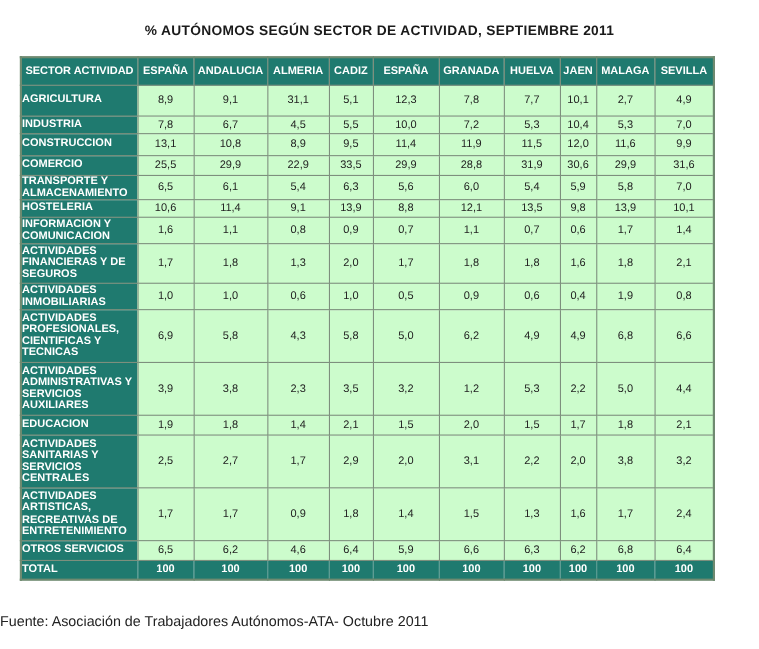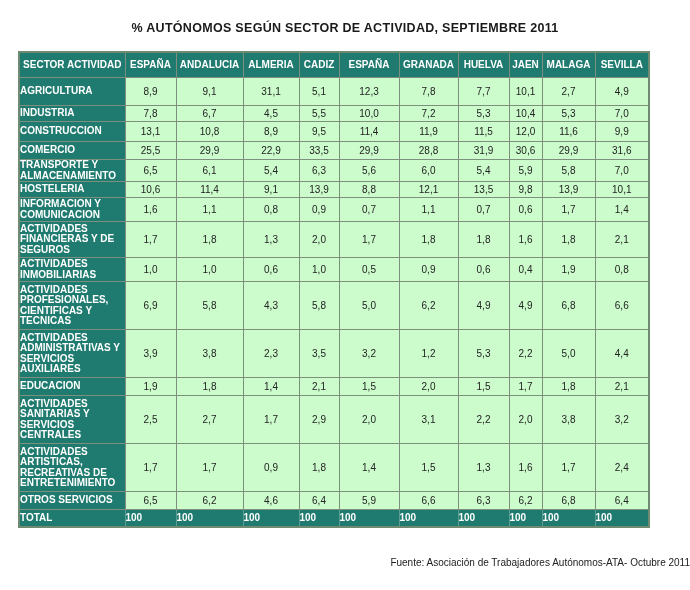--- a/index.html
+++ b/index.html
@@ -24,25 +24,25 @@
   }
   td.sec {
     background: #1f7a6f; color: #ffffff; font-weight: bold; font-size: 9.5px;
     text-align: left; padding-left: 3px; line-height: 10.5px; vertical-align: middle;
     border-color: #5e9c93;
   }
   td.val {
     background: #ccfccc; color: #222; text-align: center; vertical-align: middle;
     font-size: 10.5px;
   }
-  tr.total td { background: #1f7a6f; color: #ffffff; font-weight: bold; font-size: 10px; text-align: left; border-color: #5e9c93; }
+  tr.total td { background: #1f7a6f; color: #ffffff; font-weight: bold; font-size: 10px; text-align: center; border-color: #5e9c93; }
   tr.total td.sec { text-align: left; }
   .source {
-    position: absolute; left: 0; top: 557px; width: 690px; text-align: right;
-    font-size: 10px; color: #222;
+    position: absolute; left: 0; top: 557px; width: 690px; text-align: left;
+    font-size: 13px; color: #222;
   }
 </style>
 </head>
 <body>
 
 <div class="title">% AUTÓNOMOS SEGÚN SECTOR DE ACTIVIDAD, SEPTIEMBRE 2011</div>
 
 <table class="data">
   <colgroup>
     <col style="width:106px">

